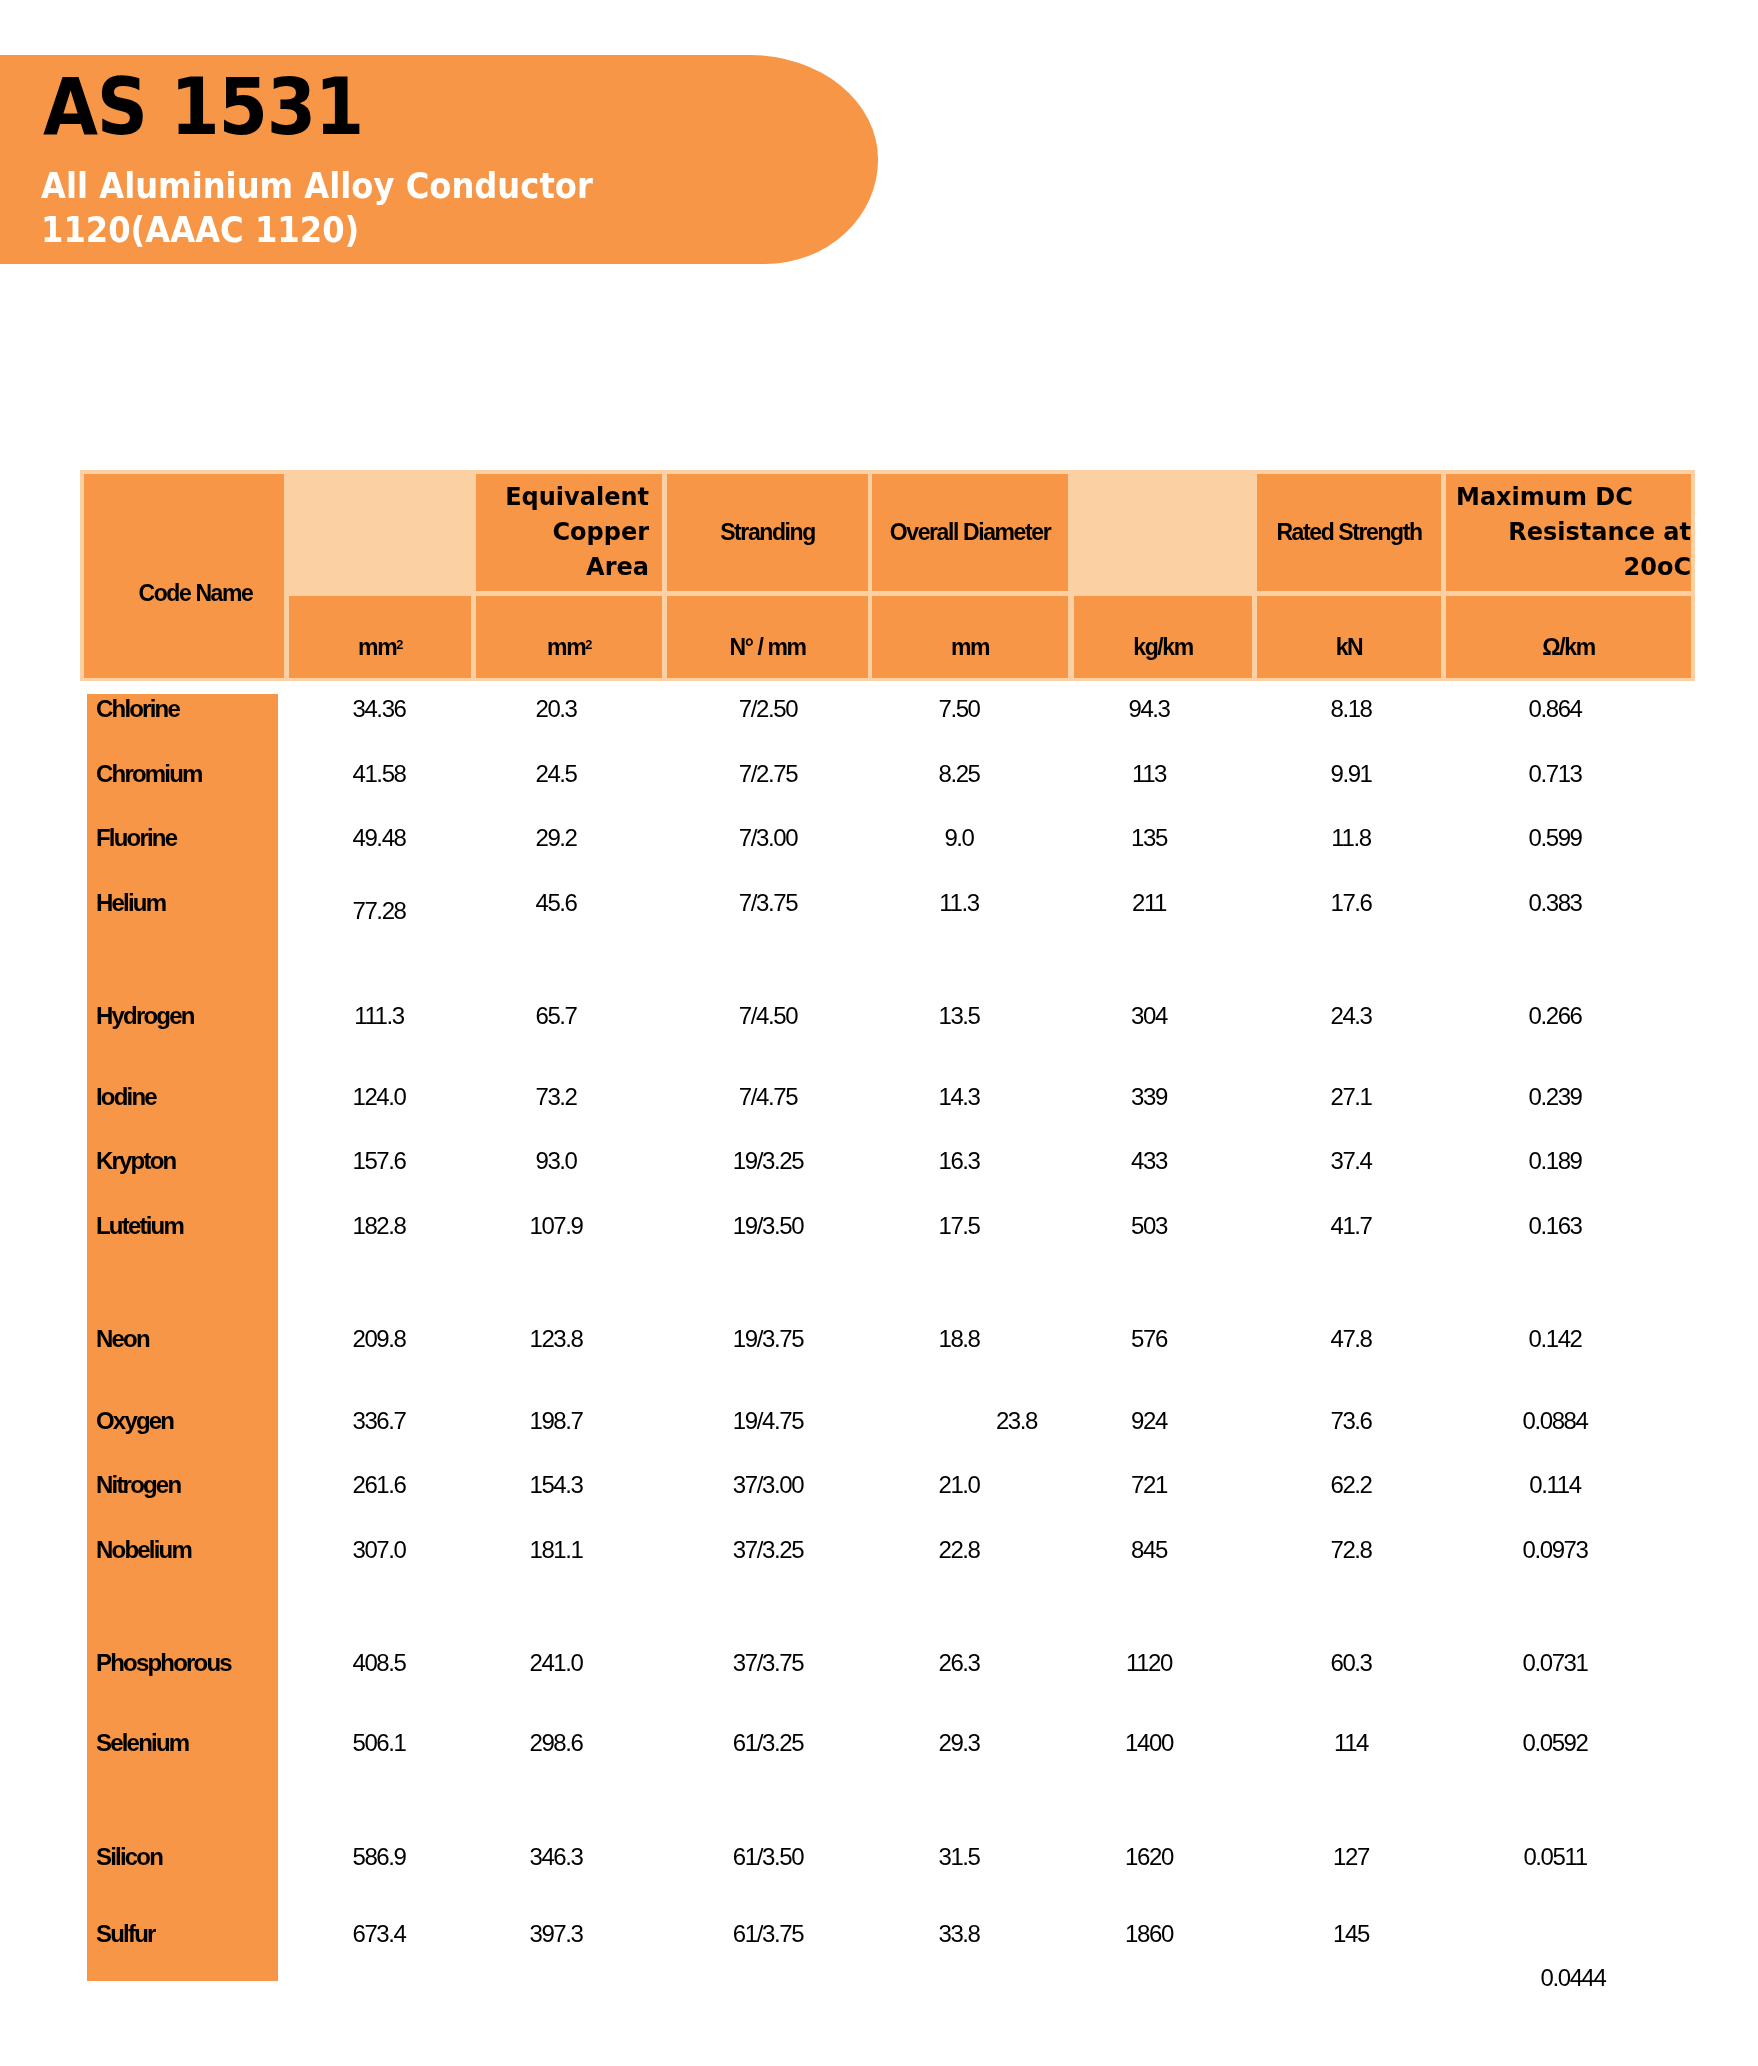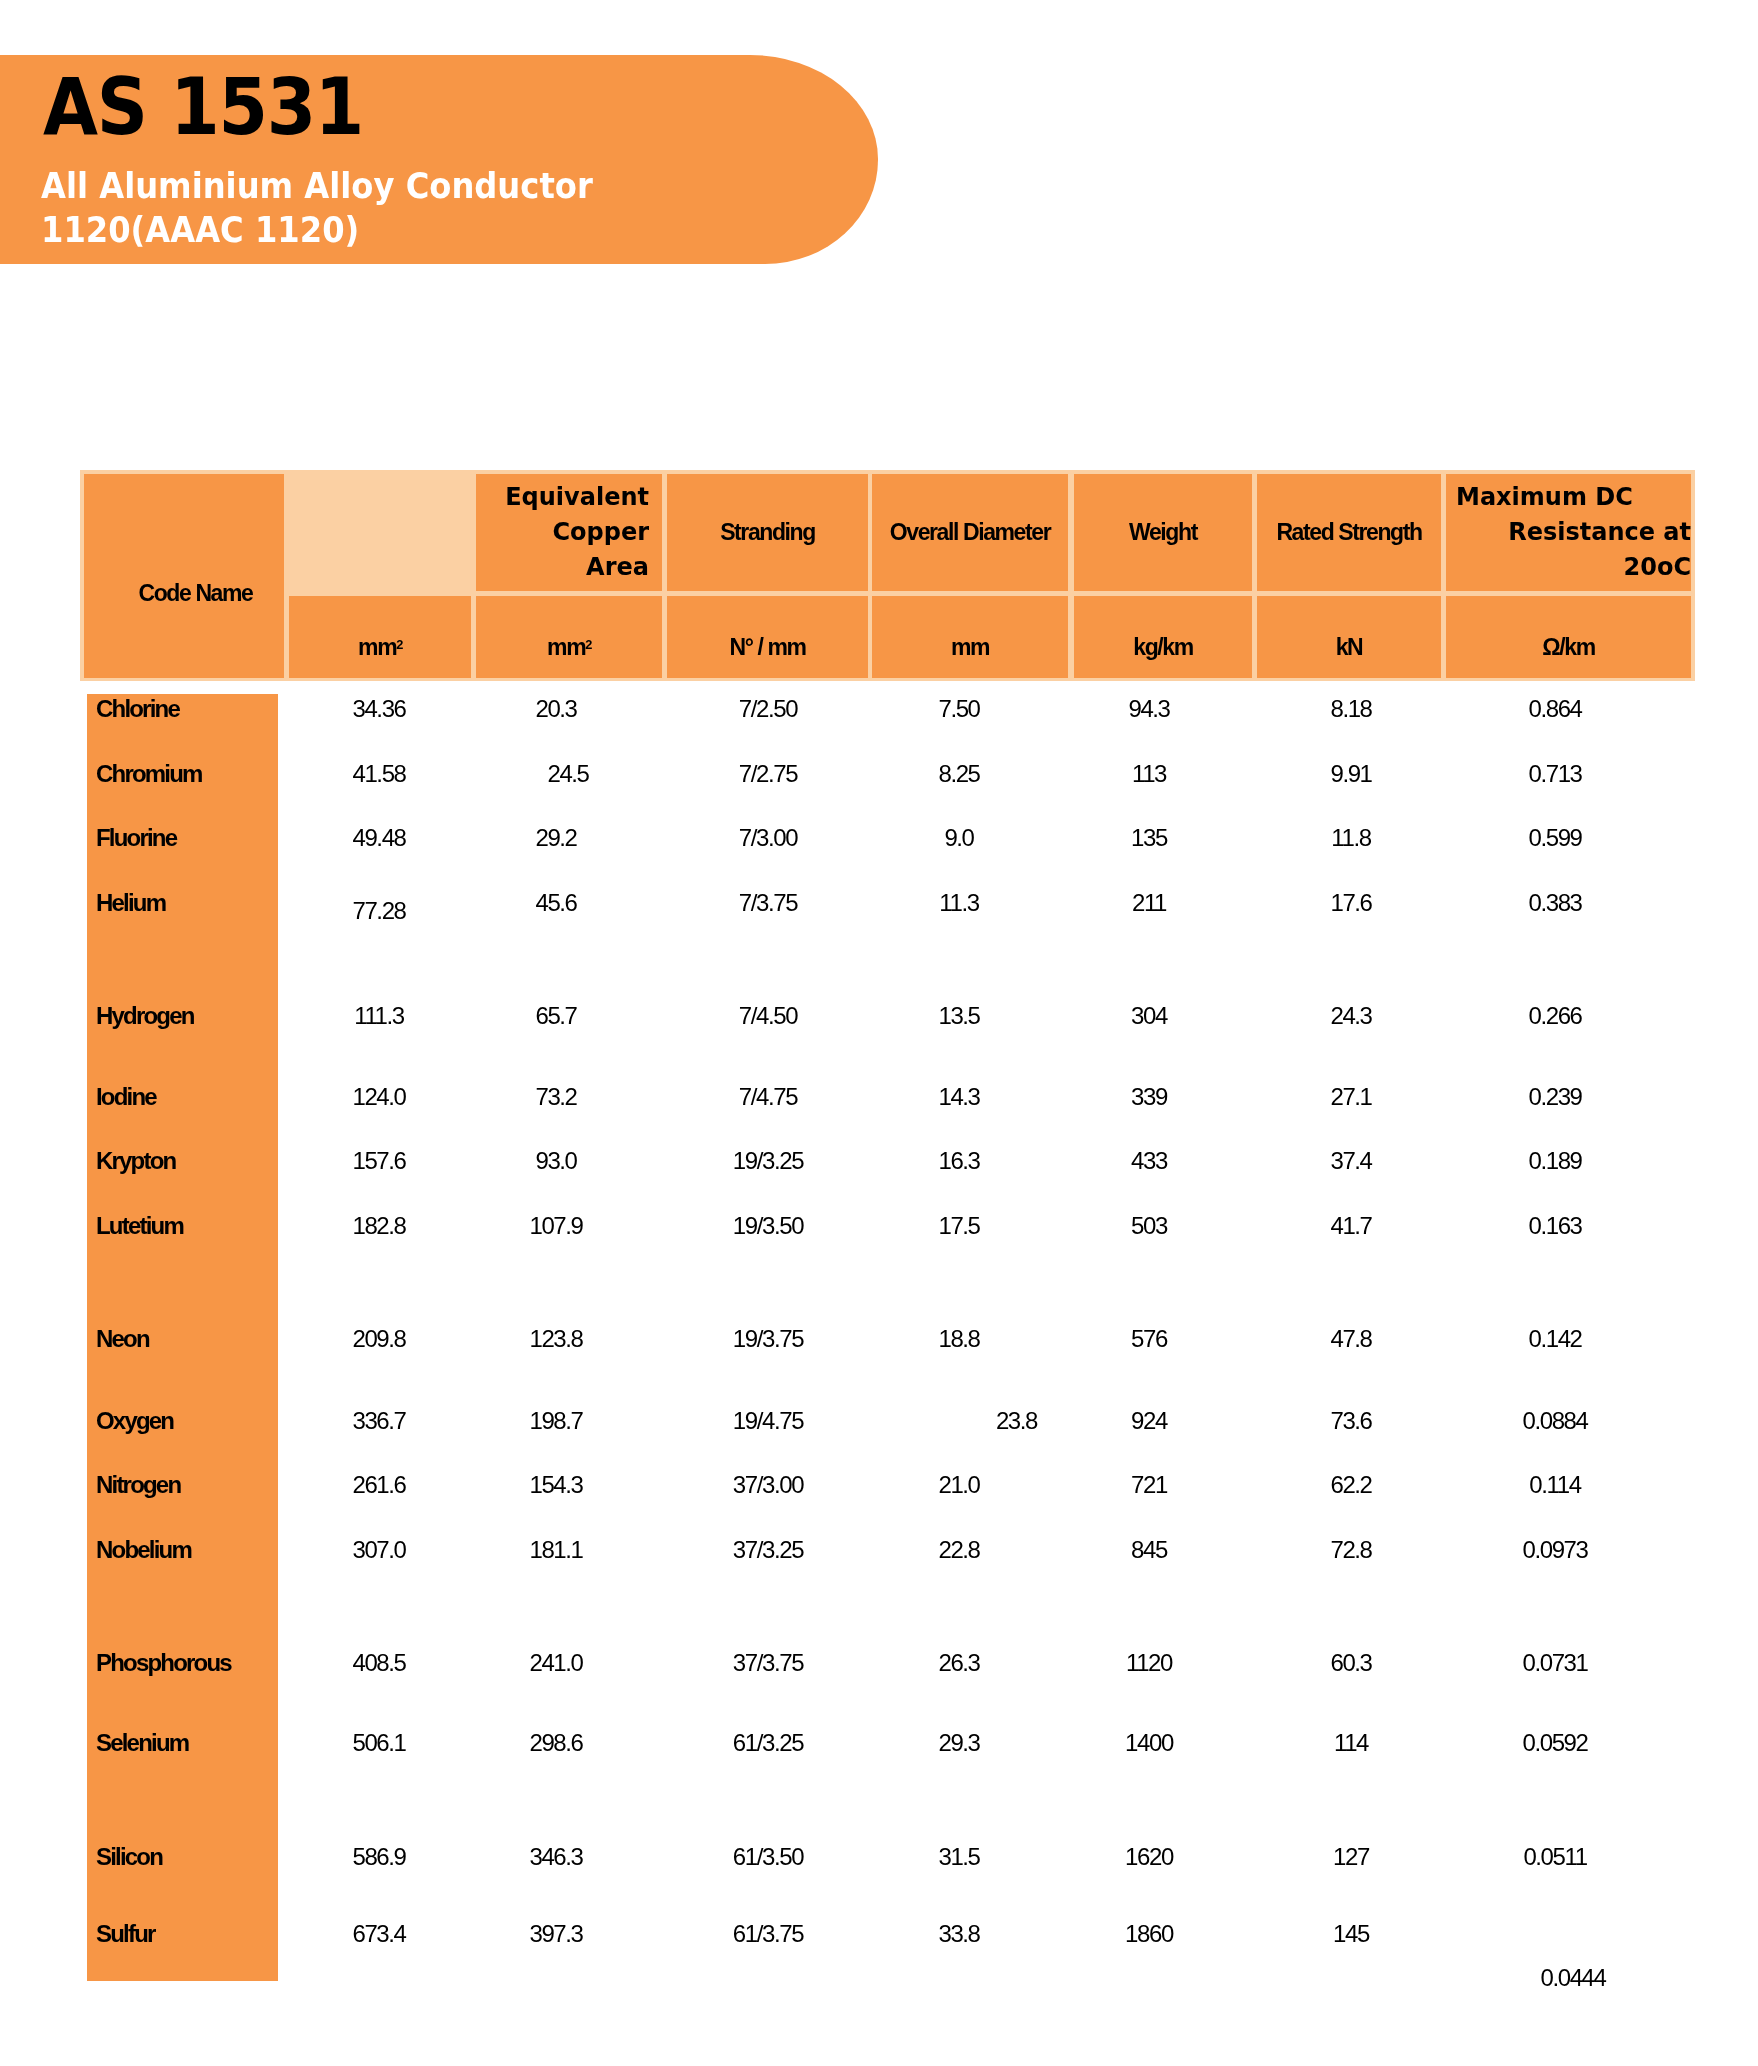--- a/index.html
+++ b/index.html
@@ -50,23 +50,20 @@
 
   <div class="hcell calibri left" style="left:396px; top:3.5px; width:186px; height:117px; padding-left:10px; font-size:24px;">
     <span style="display:block; width:163px;">Equivalent Copper Area</span>
   </div>
   <div class="hcell" style="left:587px; top:3.5px; width:201px; height:117px;">
     <span>Stranding</span>
   </div>
   <div class="hcell" style="left:792px; top:3.5px; width:196px; height:117px;">
     <span>Overall Diameter</span>
   </div>
-  <div class="hcell" style="left:994px; top:3.5px; width:178px; height:117px;">
-    <span>Weight</span>
-  </div>
   <div class="hcell" style="left:1177px; top:3.5px; width:184px; height:117px;">
     <span>Rated Strength</span>
   </div>
   <div class="hcell calibri left" style="left:1366px; top:3.5px; width:245px; height:117px; flex-direction:column; align-items:flex-start; justify-content:center; padding-left:10px; font-size:24px;">
     <span>Maximum DC</span>
     <span>Resistance at 20oC</span>
   </div>
 
   <div class="hcell" style="left:209px; top:126px; width:182px; height:82px; padding-top:21px; box-sizing:border-box;">
     <span>mm</span>
@@ -102,21 +99,21 @@
       <div class="cell" style="left: 478px; width: 156px;">20.3</div>
       <div class="cell" style="left: 690px; width: 156px;">7/2.50</div>
       <div class="cell" style="left: 881px; width: 156px;">7.50</div>
       <div class="cell" style="left: 1071px; width: 156px;">94.3</div>
       <div class="cell" style="left: 1273px; width: 156px;">8.18</div>
       <div class="cell" style="left: 1477px; width: 156px;">0.864</div>
     </div>
     <div class="row" style="top: 752px;">
       <div class="cell name">Chromium</div>
       <div class="cell" style="left: 301px; width: 156px;">41.58</div>
-      <div class="cell" style="left: 490px; width: 156px; text-align: center;">24.5</div>
+      <div class="cell" style="left: 478px; width: 156px; text-align: center;">24.5</div>
       <div class="cell" style="left: 690px; width: 156px;">7/2.75</div>
       <div class="cell" style="left: 881px; width: 156px;">8.25</div>
       <div class="cell" style="left: 1071px; width: 156px;">113</div>
       <div class="cell" style="left: 1273px; width: 156px;">9.91</div>
       <div class="cell" style="left: 1477px; width: 156px;">0.713</div>
     </div>
     <div class="row" style="top: 816px;">
       <div class="cell name">Fluorine</div>
       <div class="cell" style="left: 301px; width: 156px;">49.48</div>
       <div class="cell" style="left: 478px; width: 156px;">29.2</div>

